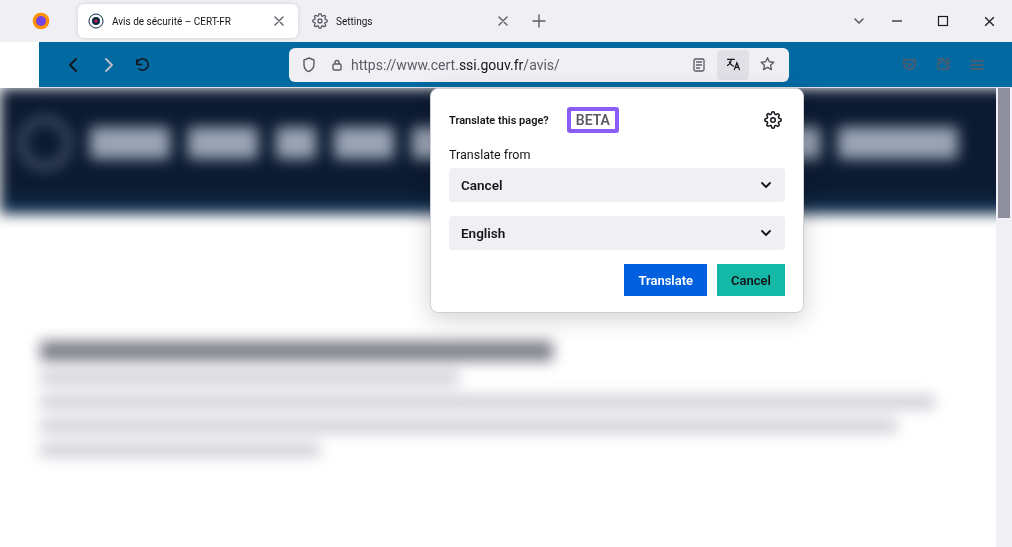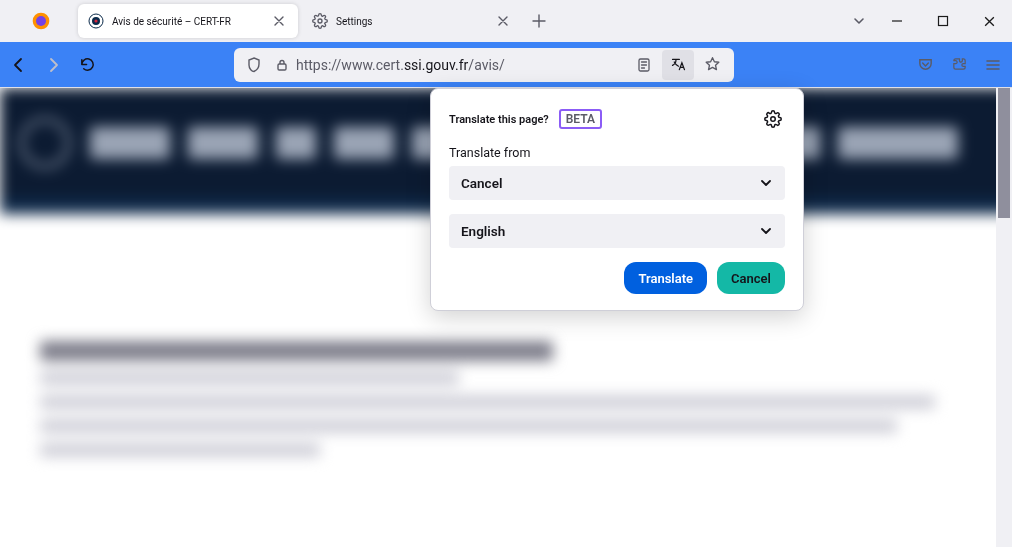--- a/index.html
+++ b/index.html
@@ -13,21 +13,21 @@
   .tab.inactive { width: 220px; }
   .tab .favicon { width: 16px; height: 16px; margin-right: 8px; flex-shrink:0; }
   .tab .title { flex: 1; white-space: nowrap; overflow: hidden; text-overflow: ellipsis; }
   .tab .close { width: 18px; height: 18px; display:flex; align-items:center; justify-content:center; color:#5b5b66; }
   .newtab, .vchev { width: 30px; height: 30px; display:flex; align-items:center; justify-content:center; color:#5b5b66; }
   .titlebar-spacer { flex: 1; }
   .wincontrols { display:flex; }
   .winbtn { width:46px; height:42px; display:flex; align-items:center; justify-content:center; color:#1b1b1b; }
 
   
-  .addrbar { display:flex; align-items:center; height:46px; background:#3b82f6; padding:0 2px; border-bottom:1px solid #e0e0e6; }
+  .addrbar { display:flex; align-items:center; height:46px; background:#0369a1; padding:0 18px; border-bottom:1px solid #e0e0e6;margin-left:39px; }
   .navbtn { width:34px; height:34px; display:flex; align-items:center; justify-content:center; color:#5b5b66; border-radius:4px; }
   .navbtn.disabled { color:#bfbfc9; }
   .addr-spacer-left { width: 130px; }
   .urlbox { flex:1; display:flex; align-items:center; height:34px; background:#f0f0f4; border-radius:6px; padding:0 6px; min-width: 500px; max-width: 660px;}
   .urlbox .icon { width:28px; display:flex; align-items:center; justify-content:center; color:#5b5b66; }
   .urltext { flex:1; font-size:14px; color:#5b5b66; white-space:nowrap; overflow:hidden; }
   .urltext .emph { color:#15141a; }
   .urlicon { width:32px; height:30px; display:flex; align-items:center; justify-content:center; color:#5b5b66; border-radius:4px; margin-left:2px;}
   .urlicon.active { background:#e0e0e6; }
   .addr-spacer-right { flex:1; }
@@ -46,28 +46,28 @@
   .line.dark { height:20px; background:#7d7d8a; width:55%; }
 
   
   .vscroll { position:absolute; right:0; top:88px; bottom:0; width:16px; background:#f0f0f4; }
   .vthumb { position:absolute; left:2px; right:2px; top:0; height:130px; background:#8f8f9d; border-radius:0; }
 
   
   .popup { position:absolute; left:430px; top:88px; width:374px; background:#fff; border:1px solid #cfcfd8; border-radius:8px; box-shadow:0 6px 24px rgba(0,0,0,.18); padding:18px 18px 16px; z-index:10; }
   .popup-row1 { display:flex; align-items:center; margin-bottom:14px; }
   .popup-title { font-size:11px; font-weight:600; color:#15141a; margin-right:10px; }
-  .beta { font-size:12px; font-weight:600; border:2px solid #8b5cf6; border-radius:3px; padding:1px 5px; color:#5b5b66; }
+  .beta { font-size:14px; font-weight:600; border:4px solid #8b5cf6; border-radius:3px; padding:1px 5px; color:#5b5b66;margin-left:8px; }
   .popup-row1 .spacer { flex:1; }
   .gearbtn { width:24px; height:24px; display:flex; align-items:center; justify-content:center; color:#5b5b66; }
   .field-label { font-size:12.5px; color:#15141a; margin-bottom:6px; }
   .select { display:flex; align-items:center; height:34px; background:#f0f0f4; border-radius:4px; padding:0 12px; font-size:13.5px; font-weight:600; color:#15141a; cursor:pointer; margin-bottom:14px;}
   .select .spacer { flex:1; }
   .popup-actions { display:flex; justify-content:flex-end; gap:10px; margin-top:2px;}
-  .btn { height:32px; padding:0 14px; border-radius:12px; font-size:13px; font-weight:600; display:flex; align-items:center; cursor:pointer; }
+  .btn { height:32px; padding:0 14px; border-radius:0; font-size:13px; font-weight:600; display:flex; align-items:center; cursor:pointer; }
   .btn.primary { background:#0060df; color:#fff; }
   .btn.secondary { background:#14b8a6; color:#15141a; }
 
   svg { display:block; }
 </style>
 </head>
 <body>
 
 <div class="titlebar">
   <div class="ff-logo">

